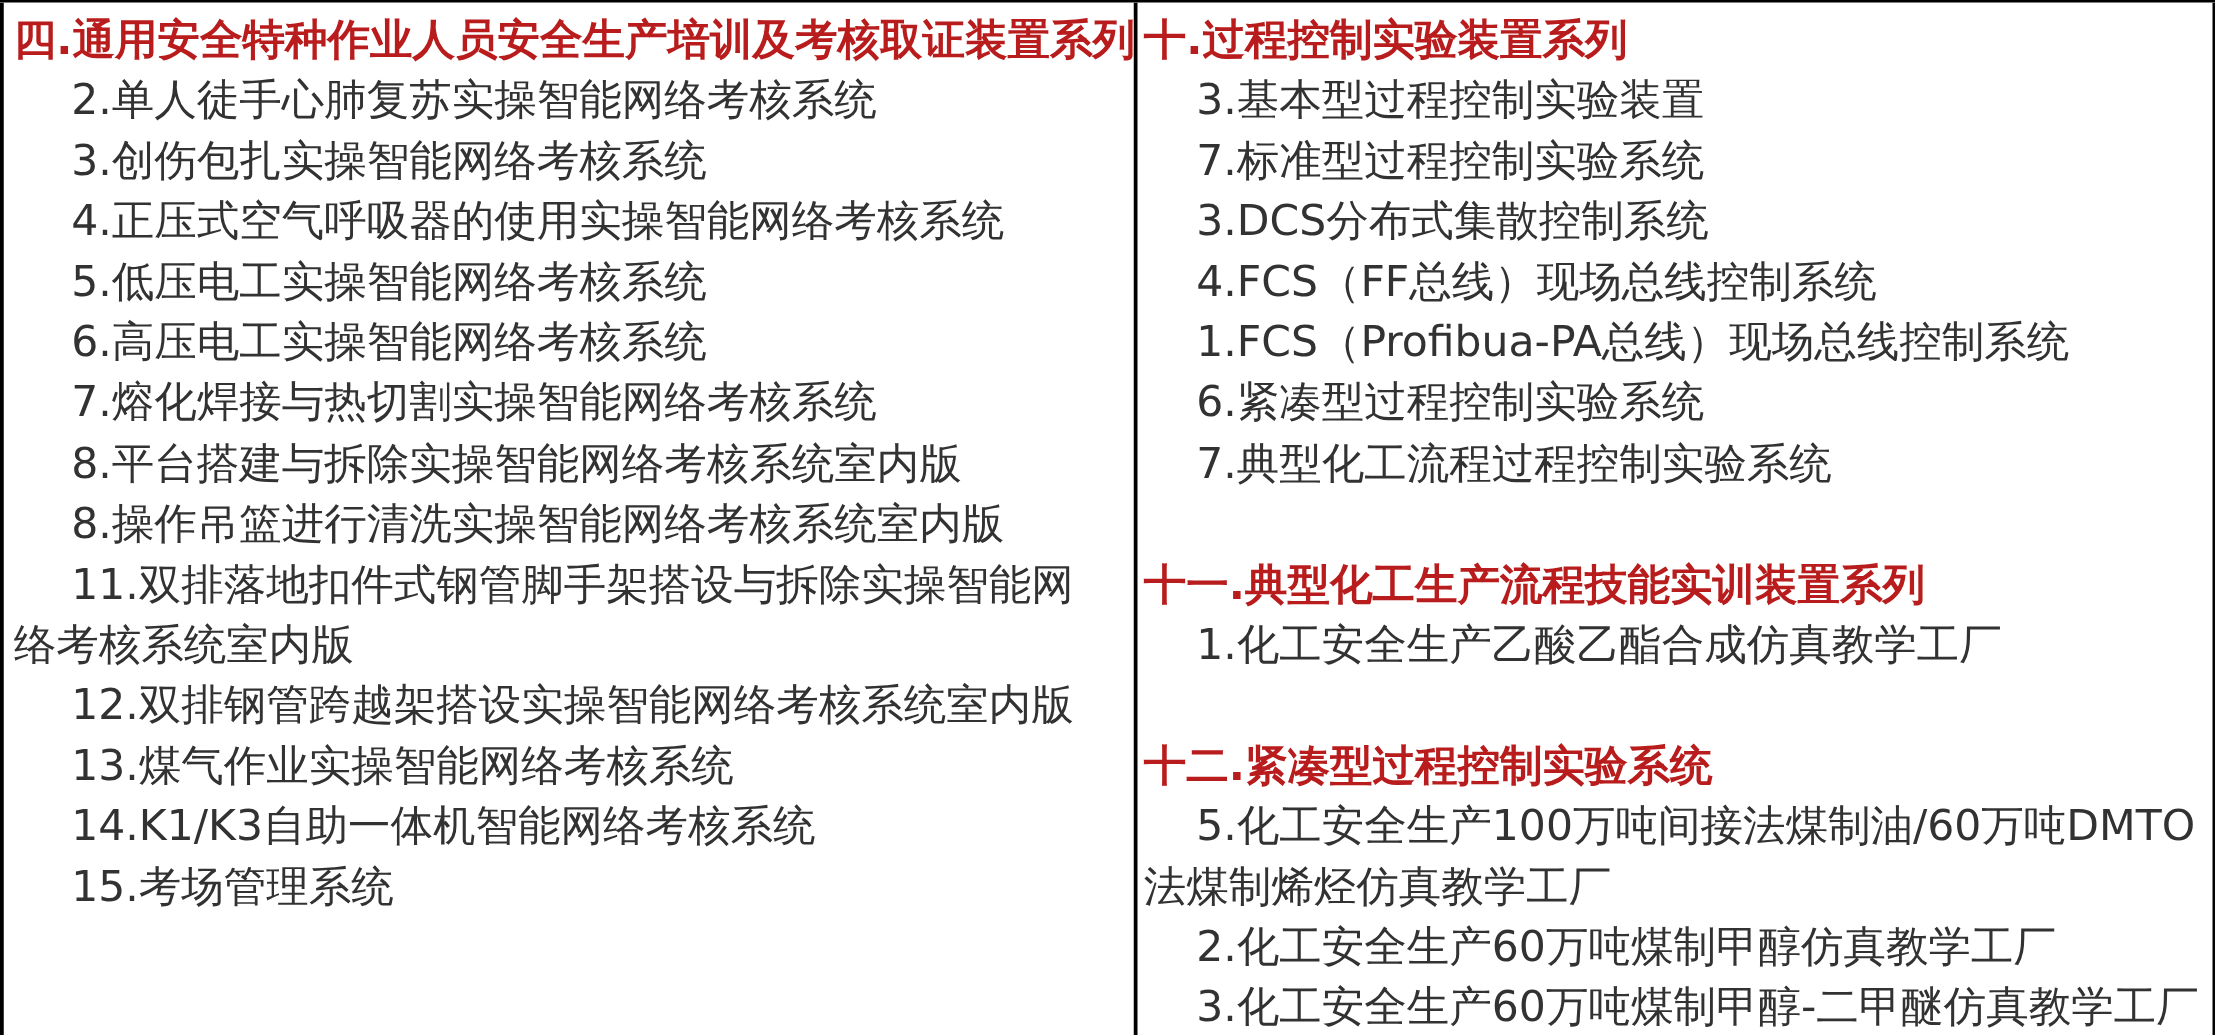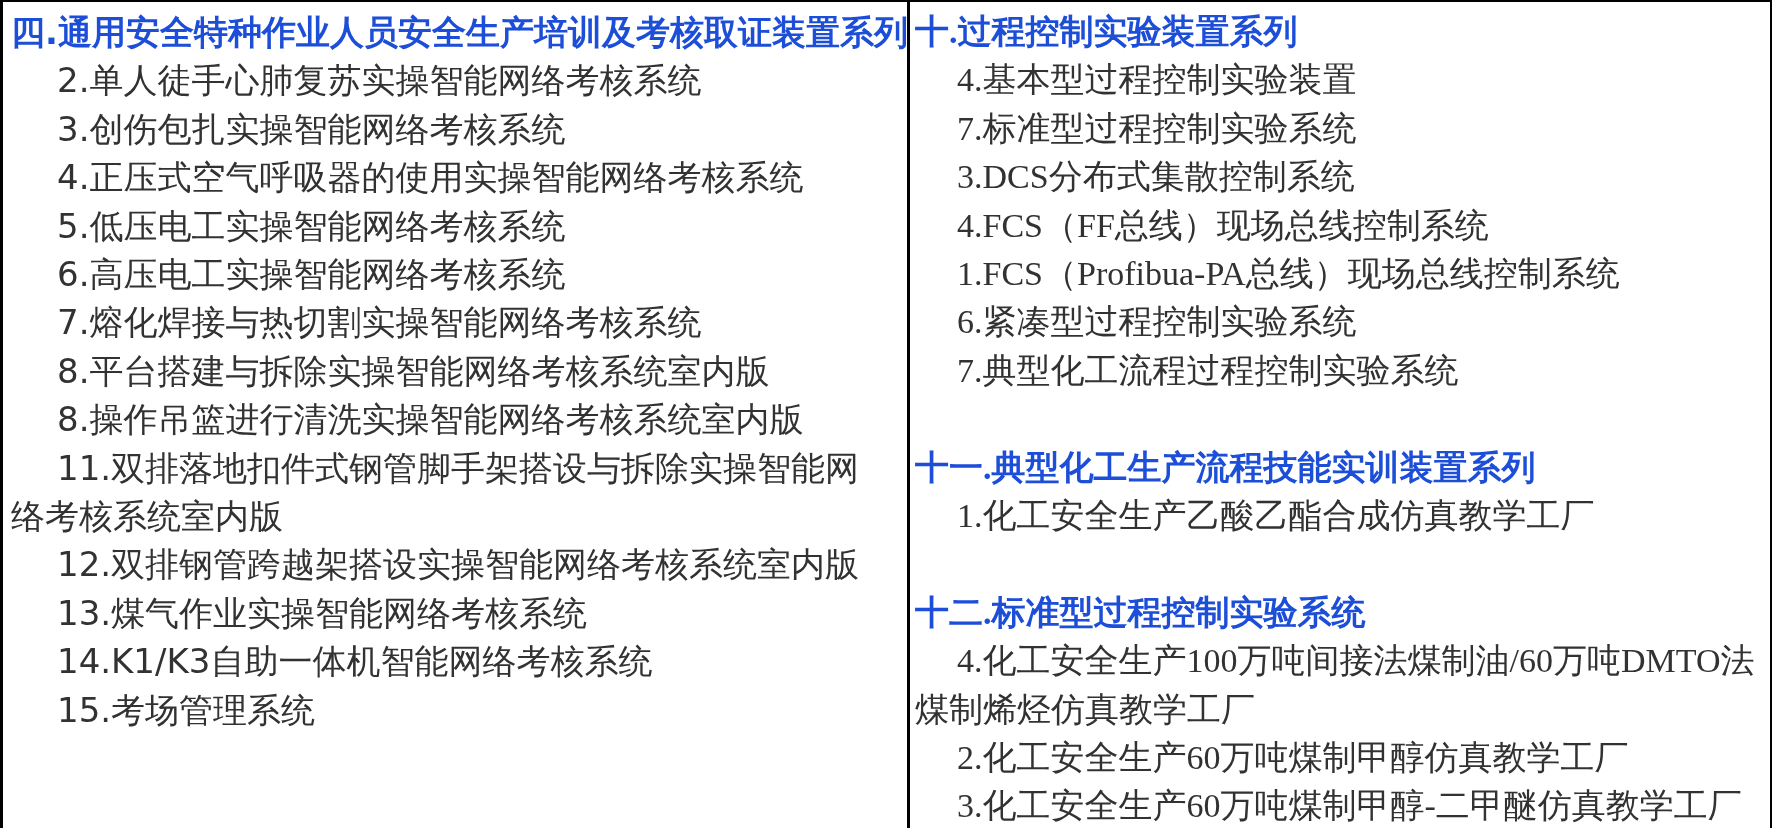--- a/index.html
+++ b/index.html
@@ -32,25 +32,25 @@
     flex: 1;
     border-right: 2px solid #000;
     padding-left: 5px;
     padding-right: 0;
   }
   .doc p {
     margin: 0;
     line-height: 48.4px;
     text-indent: 46px;
   }
-  .cell-right p { text-indent: 42px; font-family: Liberation Serif, serif; }
+  .cell-right p { text-indent: 42px; }
   .sec-title {
     text-indent: 0 !important;
     font-weight: bold;
-    color: #1d4ed8;
+    color: #b91c1c;
     white-space: nowrap;
   }
   .spacer { height: 48.4px; }
 </style>
 </head>
 <body>
 
 <div class="doc">
 
   <div class="cell cell-left">
@@ -65,30 +65,30 @@
     <p class="item">8.操作吊篮进行清洗实操智能网络考核系统室内版</p>
     <p class="item">11.双排落地扣件式钢管脚手架搭设与拆除实操智能网络考核系统室内版</p>
     <p class="item">12.双排钢管跨越架搭设实操智能网络考核系统室内版</p>
     <p class="item">13.煤气作业实操智能网络考核系统</p>
     <p class="item">14.K1/K3自助一体机智能网络考核系统</p>
     <p class="item">15.考场管理系统</p>
   </div>
 
   <div class="cell cell-right">
     <p class="sec-title">十.过程控制实验装置系列</p>
-    <p class="item">4.基本型过程控制实验装置</p>
+    <p class="item">3.基本型过程控制实验装置</p>
     <p class="item">7.标准型过程控制实验系统</p>
     <p class="item">3.DCS分布式集散控制系统</p>
     <p class="item">4.FCS（FF总线）现场总线控制系统</p>
     <p class="item">1.FCS（Profibua-PA总线）现场总线控制系统</p>
     <p class="item">6.紧凑型过程控制实验系统</p>
     <p class="item">7.典型化工流程过程控制实验系统</p>
     <p class="spacer"></p>
     <p class="sec-title">十一.典型化工生产流程技能实训装置系列</p>
     <p class="item">1.化工安全生产乙酸乙酯合成仿真教学工厂</p>
     <p class="spacer"></p>
-    <p class="sec-title">十二.标准型过程控制实验系统</p>
-    <p class="item">4.化工安全生产100万吨间接法煤制油/60万吨DMTO法煤制烯烃仿真教学工厂</p>
+    <p class="sec-title">十二.紧凑型过程控制实验系统</p>
+    <p class="item">5.化工安全生产100万吨间接法煤制油/60万吨DMTO法煤制烯烃仿真教学工厂</p>
     <p class="item">2.化工安全生产60万吨煤制甲醇仿真教学工厂</p>
     <p class="item">3.化工安全生产60万吨煤制甲醇-二甲醚仿真教学工厂</p>
   </div>
 
 </div>
 
 </body></html>

